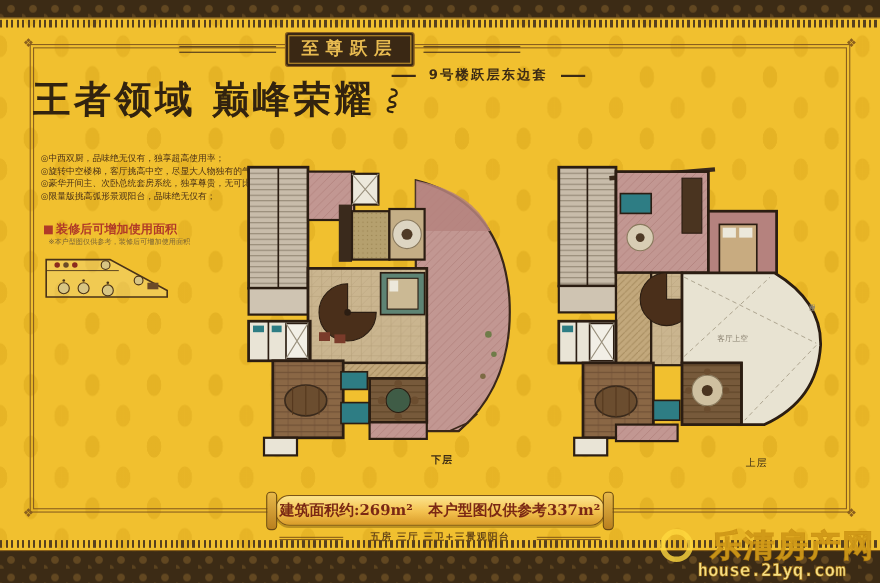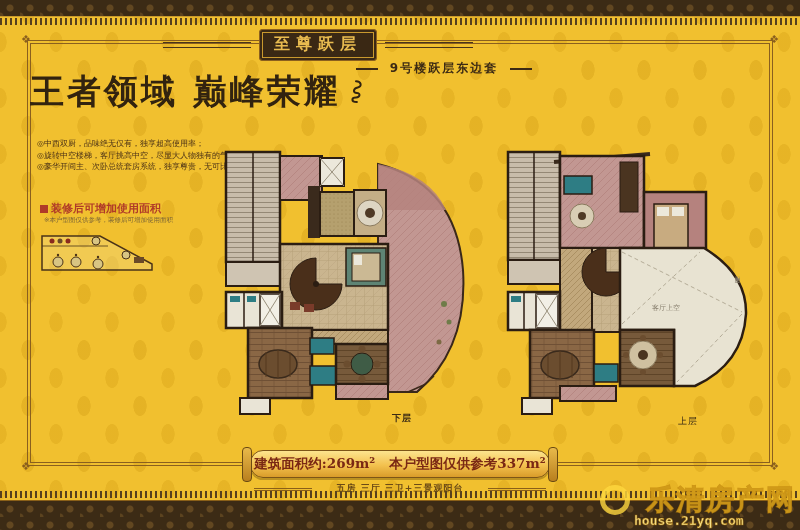--- a/index.html
+++ b/index.html
@@ -65,21 +65,21 @@
   .banner-text{font-family:"DejaVu Serif",serif;font-weight:bold;font-size:13.5px;color:#7a2814;white-space:nowrap;}
   .banner-text .gap{display:inline-block;width:14px;}
   .banner-sub{margin-top:4px;display:flex;align-items:center;justify-content:center;gap:25px;}
   .line-dash{width:58px;height:1px;background:#8a6018;box-shadow:0 2px 0 #8a6018;}
   .banner-subtext{font-size:9px;font-weight:bold;color:#6b4a16;letter-spacing:1px;white-space:nowrap;}
 
   .watermark{position:absolute;right:4px;bottom:0px;z-index:5;text-align:left;}
   .wm-row{display:flex;align-items:center;gap:16px;}
   .wm-logo{display:inline-block;width:20px;height:20px;border:5px solid rgba(255,216,62,.8);border-radius:50%;}
   .wm-name{font-size:28px;font-weight:bold;color:rgba(255,216,62,.82);-webkit-text-stroke:1.2px rgba(190,130,10,.7);letter-spacing:2px;line-height:1;}
-  .wm-url{font-size:13px;font-weight:bold;color:rgba(255,233,140,.95);-webkit-text-stroke:.6px rgba(160,108,8,.8);margin:-2px 2px 2px 34px;font-family:"DejaVu Sans Mono",monospace;}
+  .wm-url{font-size:16px;font-weight:bold;color:rgba(255,233,140,.95);-webkit-text-stroke:.6px rgba(160,108,8,.8);margin:-2px 2px 2px 34px;font-family:"DejaVu Sans Mono",monospace;}
 </style>
 </head>
 <body>
 
 <div class="page">
 
   <div class="strip strip-top"></div>
   <div class="dots dots-top"></div>
   <div class="dots dots-bottom"></div>
   <div class="strip strip-bottom"></div>
@@ -106,20 +106,21 @@
     <span class="title">王者领域 巅峰荣耀</span>
     <svg class="seal" viewBox="0 0 20 30">
       <path d="M10 3 C16 3 17 9 12 10 C7 11 6 16 11 16 C15 16 15 21 10 21 C5 21 4 26 11 26" fill="none" stroke="#32230f" stroke-width="2.2" stroke-linecap="round"></path>
     </svg>
   </div>
 
   <ul class="features">
     <li>◎中西双厨，品味绝无仅有，独享超高使用率；</li>
     <li>◎旋转中空楼梯，客厅挑高中空，尽显大人物独有的气度；</li>
     <li>◎豪华开间主、次卧总统套房系统，独享尊贵，无可比拟；</li>
+    <li>◎限量版挑高弧形景观阳台，品味绝无仅有；</li>
   </ul>
 
   <div class="inset-title">
     <span class="inset-sq"></span>
     <span>装修后可增加使用面积</span>
   </div>
   <div class="inset-note">※本户型图仅供参考，装修后可增加使用面积</div>
 
   <svg class="sketch" width="120" height="50" viewBox="0 0 120 50">
     <path d="M4,12 L62,12 L114,40 L114,46 L4,46 Z" fill="rgba(240,220,150,.35)" stroke="#4a3318" stroke-width="1.5"></path>

